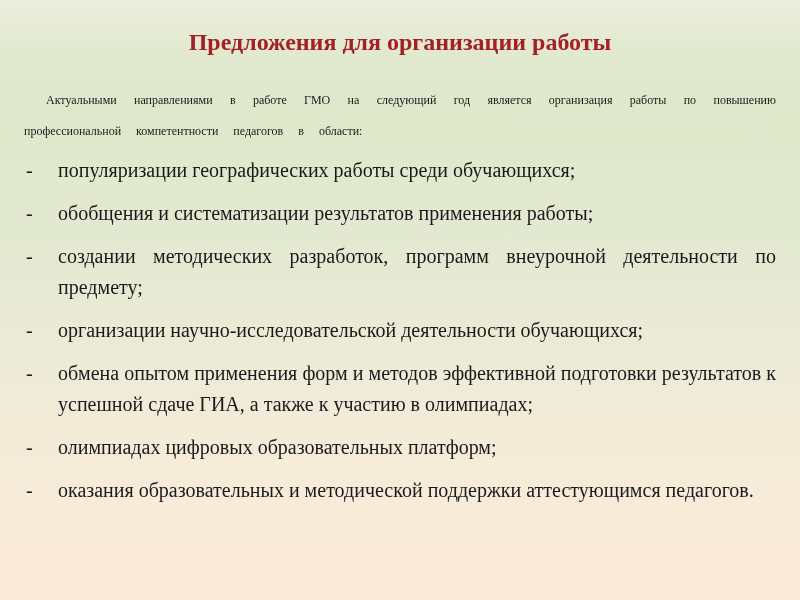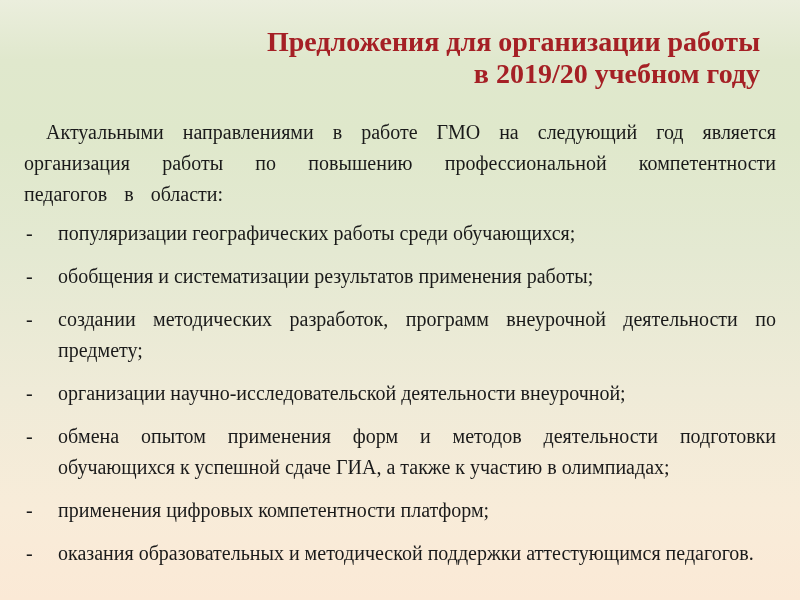--- a/index.html
+++ b/index.html
@@ -20,35 +20,35 @@
       #e4e9d2 42%,
       #efebd8 65%,
       #f8ecd9 85%,
       #fbe9d6 100%);
     font-family: "Liberation Serif", "DejaVu Serif", serif;
     color: #1a1a1a;
   }
   .title {
     margin: 0;
     padding: 26px 40px 0 40px;
-    text-align: right;
-    font-size: 28px;
+    text-align: center;
+    font-size: 24px;
     line-height: 32px;
     font-weight: bold;
     color: #a52025;
   }
   .title-line {
     display: block;
   }
   .content {
     padding: 0 24px;
   }
   .intro {
     margin: 27px 0 8px 0;
-    font-size: 20px;
+    font-size: 12px;
     line-height: 31px;
     text-align: justify;
     text-indent: 22px;
     word-spacing: 12px;
   }
   .list {
     margin: 0;
   }
   .item {
     display: flex;
@@ -67,21 +67,20 @@
     text-align: justify;
   }
 </style>
 </head>
 <body>
 
 <div class="slide">
 
   <h1 class="title">
     <span class="title-line">Предложения для организации работы</span>
-    <span class="title-line">в 2019/20 учебном году</span>
   </h1>
 
   <div class="content">
 
     <p class="intro">Актуальными направлениями в работе ГМО на следующий год является организация работы по повышению профессиональной компетентности педагогов в области:</p>
 
     <div class="list">
 
       <div class="item">
         <span class="marker">-</span>
@@ -93,31 +92,31 @@
         <span class="item-text">обобщения и систематизации результатов применения работы;</span>
       </div>
 
       <div class="item">
         <span class="marker">-</span>
         <span class="item-text">создании методических разработок, программ внеурочной деятельности по предмету;</span>
       </div>
 
       <div class="item">
         <span class="marker">-</span>
-        <span class="item-text">организации научно-исследовательской деятельности внеурочной;</span>
+        <span class="item-text">организации научно-исследовательской деятельности обучающихся;</span>
       </div>
 
       <div class="item">
         <span class="marker">-</span>
-        <span class="item-text">обмена опытом применения форм и методов деятельности подготовки обучающихся к успешной сдаче ГИА, а также к участию в олимпиадах;</span>
+        <span class="item-text">обмена опытом применения форм и методов эффективной подготовки результатов к успешной сдаче ГИА, а также к участию в олимпиадах;</span>
       </div>
 
       <div class="item">
         <span class="marker">-</span>
-        <span class="item-text">применения цифровых компетентности платформ;</span>
+        <span class="item-text">олимпиадах цифровых образовательных платформ;</span>
       </div>
 
       <div class="item">
         <span class="marker">-</span>
         <span class="item-text">оказания образовательных и методической поддержки аттестующимся педагогов.</span>
       </div>
 
     </div>
   </div>
 </div>

